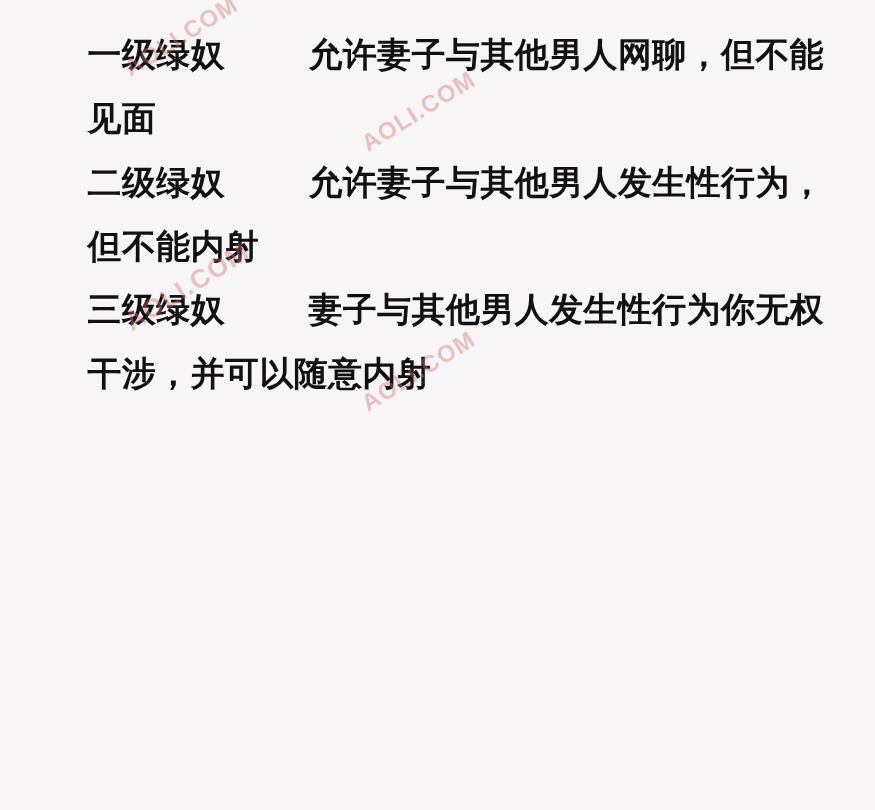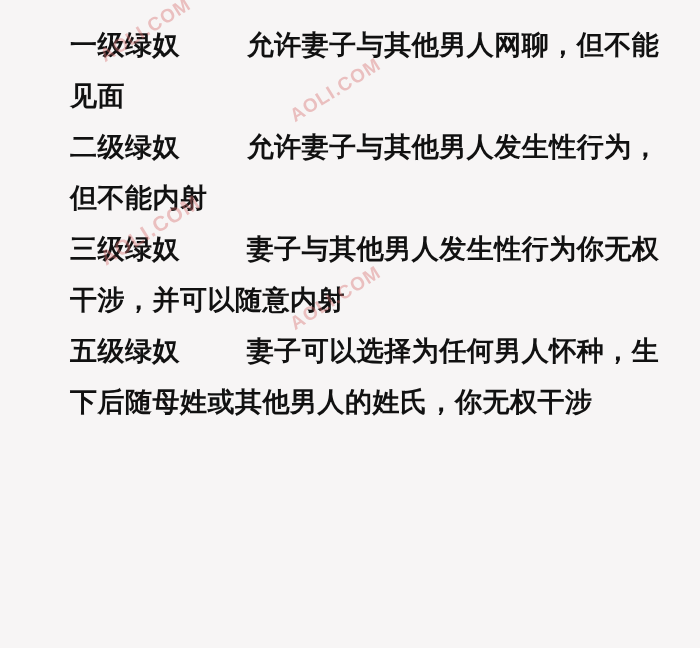--- a/index.html
+++ b/index.html
@@ -56,21 +56,20 @@
 </style>
 </head>
 <body>
 
 <div class="page">
 
   <div class="content">
     <div class="entry">一级绿奴    允许妻子与其他男人网聊，但不能见面</div>
     <div class="entry">二级绿奴    允许妻子与其他男人发生性行为，但不能内射</div>
     <div class="entry">三级绿奴    妻子与其他男人发生性行为你无权干涉，并可以随意内射</div>
-    <div class="entry">五级绿奴    妻子可以选择为任何男人怀种，生下后随母姓或其他男人的姓氏，你无权干涉</div>
   </div>
 
   <div class="watermark wm1">AOLI.COM</div>
   <div class="watermark wm2">AOLI.COM</div>
   <div class="watermark wm3">AOLI.COM</div>
   <div class="watermark wm4">AOLI.COM</div>
 
 </div>
 
 </body></html>

